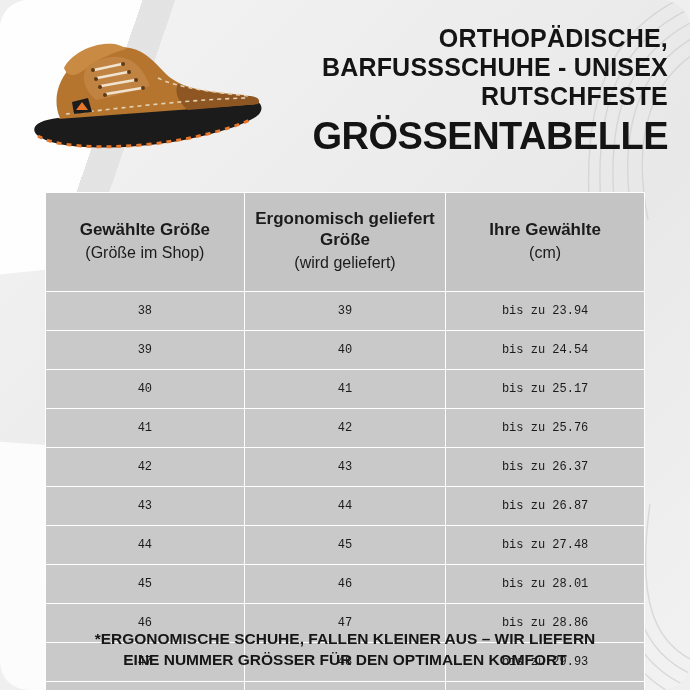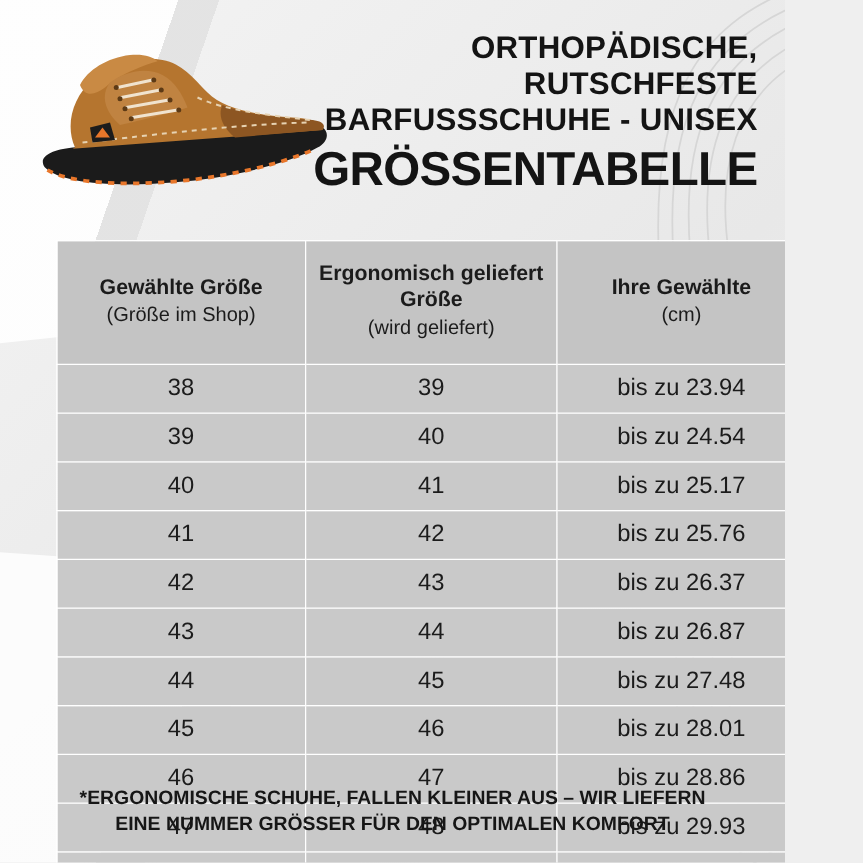--- a/index.html
+++ b/index.html
@@ -8,25 +8,26 @@
   }
   body {
     width: 690px;
     height: 690px;
     font-family: "Liberation Sans", sans-serif;
     background: #efefef;
     overflow: hidden;
   }
   .page {
     position: relative;
-    width: 628px;
+    width: 690px;
     height: 690px;
     background:
       linear-gradient(135deg, #f4f4f4 0%, #ececec 40%, #e8e8e8 60%, #f2f2f2 100%);
     overflow: hidden;
+    border-radius: 28px;
   }
   
   .deco {
     position: absolute;
     pointer-events: none;
   }
   .deco-tl {
     top: -60px; left: -80px;
     width: 420px; height: 320px;
     background: linear-gradient(115deg, rgba(255,255,255,0.9) 0 46%, rgba(226,226,226,0.9) 46% 52%, rgba(255,255,255,0) 52% 100%);
@@ -97,23 +98,24 @@
   }
   .table thead th .sub {
     display: block;
     font-weight: normal;
     font-size: 16px;
     line-height: 22px;
     margin-top: 2px;
   }
   .table tbody td {
     padding: 5px 4px;
-    font-size: 19px;
+    font-size: 12px;
     line-height: 22px;
     height: 28px;
+    font-family: Liberation Mono, monospace;
   }
   .col-a { width: 200px; margin-left: 15px; }
   .col-b { width: 200px; }
   .col-c { width: 200px; }
 
   .footnote {
     position: absolute;
     left: 0;
     right: 0;
     bottom: 20px;
@@ -192,22 +194,22 @@
         <path d="M140 52 C 160 62, 196 66, 230 70" fill="none" stroke="#e6d2b2" stroke-width="1.6" stroke-dasharray="4 4"></path>
         <path d="M48 88 C 90 84, 160 74, 228 72" fill="none" stroke="#e6d2b2" stroke-width="1.6" stroke-dasharray="4 4"></path>
 
         <path d="M54 76 L 70 72 L 74 86 L 56 88 Z" fill="#1c1c1c"></path>
         <path d="M58 84 L 64 76 L 70 84 Z" fill="#e8762a"></path>
       </svg>
     </div>
 
     <div class="title-block">
       <div class="title-line">ORTHOPÄDISCHE,</div>
+      <div class="title-line">BARFUSSSCHUHE - UNISEX</div>
       <div class="title-line">RUTSCHFESTE</div>
-      <div class="title-line">BARFUSSSCHUHE - UNISEX</div>
       <div class="title-main">GRÖSSENTABELLE</div>
     </div>
   </div>
 
   <table class="table">
     <thead>
       <tr>
         <th class="col-a">
           <span>Gewählte Größe</span>
           <span class="sub">(Größe im Shop)</span>

